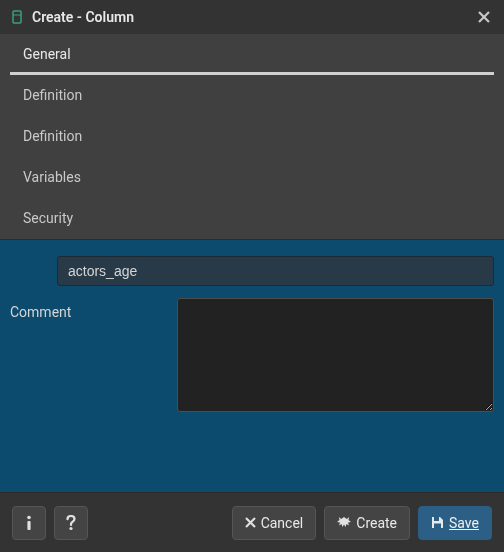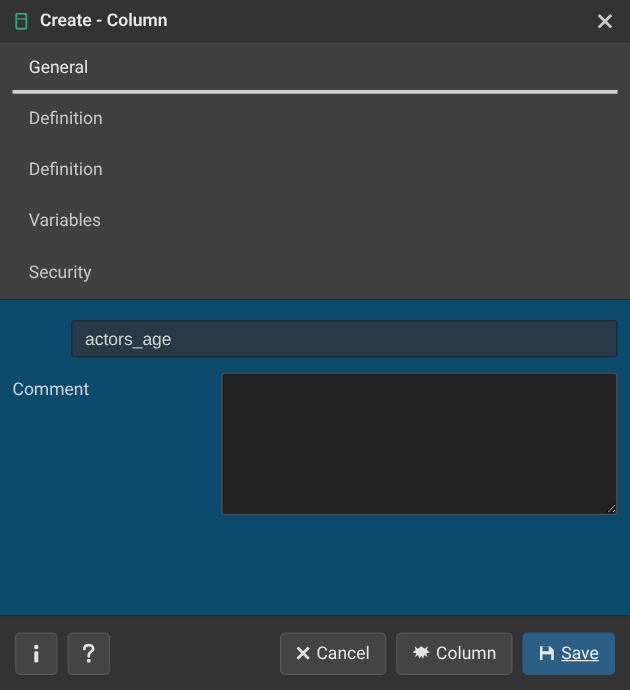--- a/index.html
+++ b/index.html
@@ -240,21 +240,21 @@
         </svg>
       </span>
       <span>Cancel</span>
     </div>
     <div class="btn">
       <span class="ico">
         <svg width="14" height="14" viewBox="0 0 14 14">
           <path d="M7 1 L9.8 3 L12.2 1 L11.5 4 L14 6 L11 6.5 L12 9.5 L9.5 8 L8.5 11 L7 8.5 L5.5 11 L4.5 8 L2 9.5 L3 6.5 L0 6 L2.5 4 L1.8 1 L4.2 3 Z" fill="#e0e0e0"></path>
         </svg>
       </span>
-      <span>Column</span>
+      <span>Create</span>
     </div>
     <div class="btn primary">
       <span class="ico">
         <svg width="13" height="13" viewBox="0 0 13 13">
           <path d="M1 1 H9 L12 4 V12 H1 Z" fill="#e8e8e8"></path>
           <rect x="3" y="1" width="5" height="4" fill="#2b5f86"></rect>
           <rect x="3" y="7.5" width="7" height="4.5" fill="#2b5f86"></rect>
         </svg>
       </span>
       <span>Save</span>

